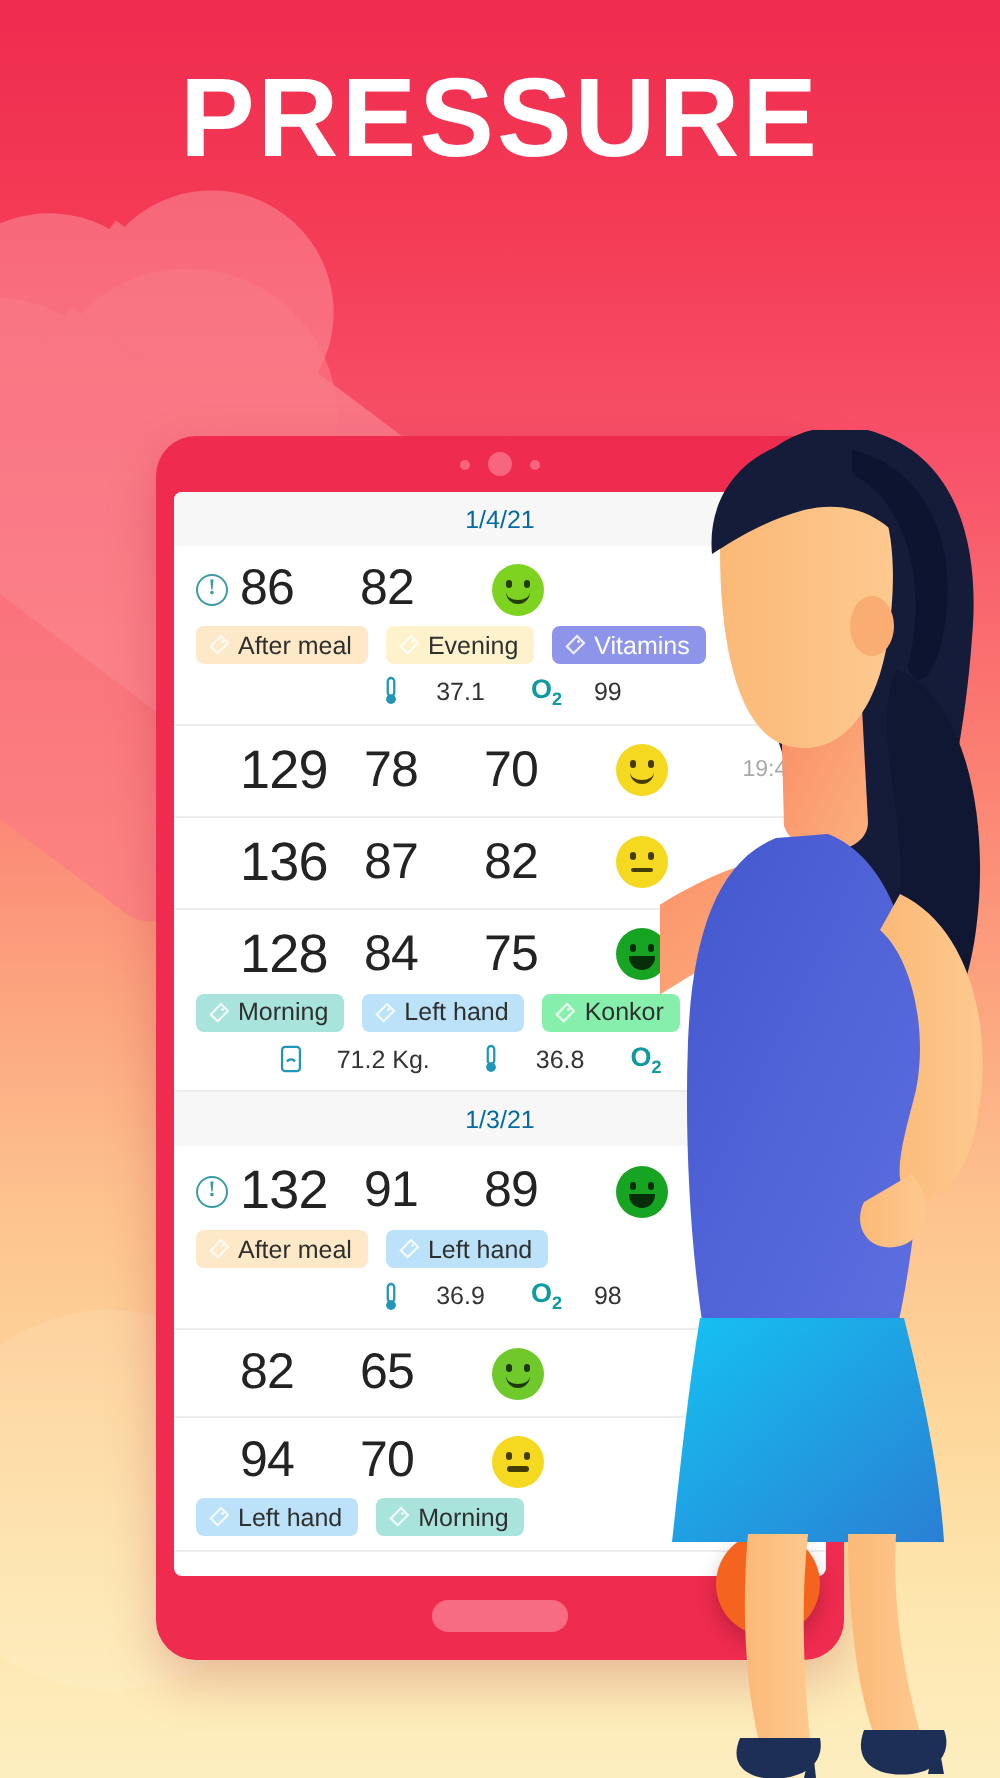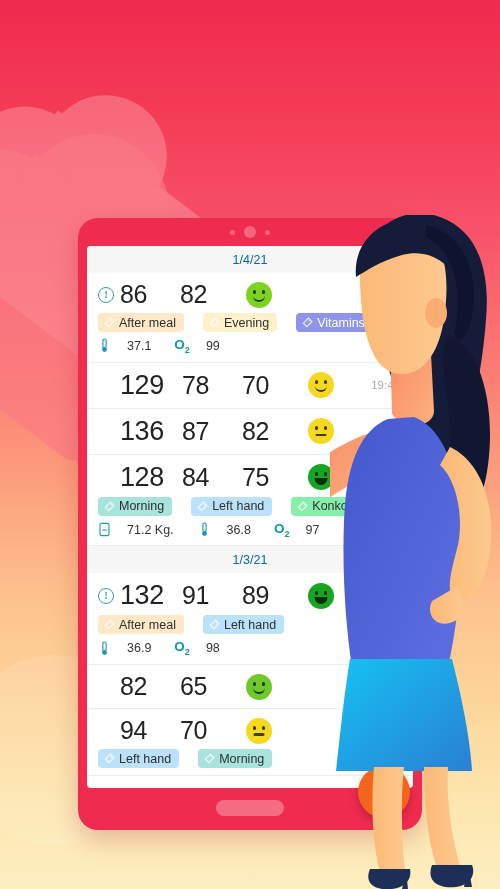--- a/index.html
+++ b/index.html
@@ -69,25 +69,25 @@
   .mood{ width:26px; height:26px; border-radius:50%; position:relative; flex:0 0 auto; }
   .mood::before,.mood::after{ content:""; position:absolute; top:8px; width:3px; height:4px;
      background:rgba(0,0,0,.72); border-radius:2px; }
   .mood::before{ left:7px; } .mood::after{ right:7px; }
   .mouth{ position:absolute; left:50%; transform:translateX(-50%); }
   .mouth.smile{ bottom:6px; width:12px; height:6px; border-bottom:2.4px solid rgba(0,0,0,.72);
      border-radius:0 0 10px 10px; }
   .mouth.flat{ bottom:8px; width:11px; height:2.4px; background:rgba(0,0,0,.72); border-radius:2px; }
   .mouth.open{ bottom:5px; width:13px; height:7px; background:rgba(0,0,0,.72); border-radius:0 0 9px 9px; }
   .time{ margin-left:auto; font-size:11.5px; color:#a8a8a8; padding-right:2px; }
-  .tags{ display:flex; gap:19px; margin-top:4px; flex-wrap:nowrap; }
+  .tags{ display:flex; gap:9px; margin-top:4px; flex-wrap:nowrap; }
   .tag{ display:inline-flex; align-items:center; gap:4px; border-radius:4px;
      padding:2.5px 8px 2.5px 6px; font-size:12.5px; color:#2f2f2f; white-space:nowrap; }
   .tag .tg{ width:11px; height:11px; flex:0 0 auto; opacity:.85; }
-  .metrics{ display:flex; align-items:center; gap:16px; margin-top:5px; font-size:12.5px; color:#333; }
+  .metrics{ display:flex; align-items:center; gap:16px; margin-top:5px; font-size:12.5px; color:#333;justify-content:center; }
   .metrics .ic{ width:13px; height:15px; flex:0 0 auto; }
   .metrics .o2{ color:#0e9aa0; font-weight:bold; font-size:13.5px; margin-left:7px; }
 
   .fab{ position:absolute; right:12px; bottom:12px; width:52px; height:52px; border-radius:50%;
      background:#f4641e; box-shadow:0 4px 10px rgba(0,0,0,.22); z-index:9;
      display:flex; align-items:center; justify-content:center; }
   .fab span{ color:#fff; font-size:28px; line-height:26px; font-weight:300; }
 
   
   .woman{ position:absolute; left:330px; top:215px; width:190px; height:674px; z-index:8; }
@@ -101,20 +101,21 @@
     <div class="stem"></div>
 </div>
 <div class="heart-wrap">
   <div class="lobe l1"></div>
     <div class="lobe l2"></div>
     <div class="stem"></div>
 </div>
 <div class="blob-a"></div>
 
 <div class="headline">
+  <div class="l1">PRESSURE</div>
 </div>
 
 <div class="phone">
   <div class="notch">
     <i class="dot-s"></i>
       <i class="dot-b"></i>
       <i class="dot-s"></i>
   </div>
   <div class="screen">
     <div id="list-root">

